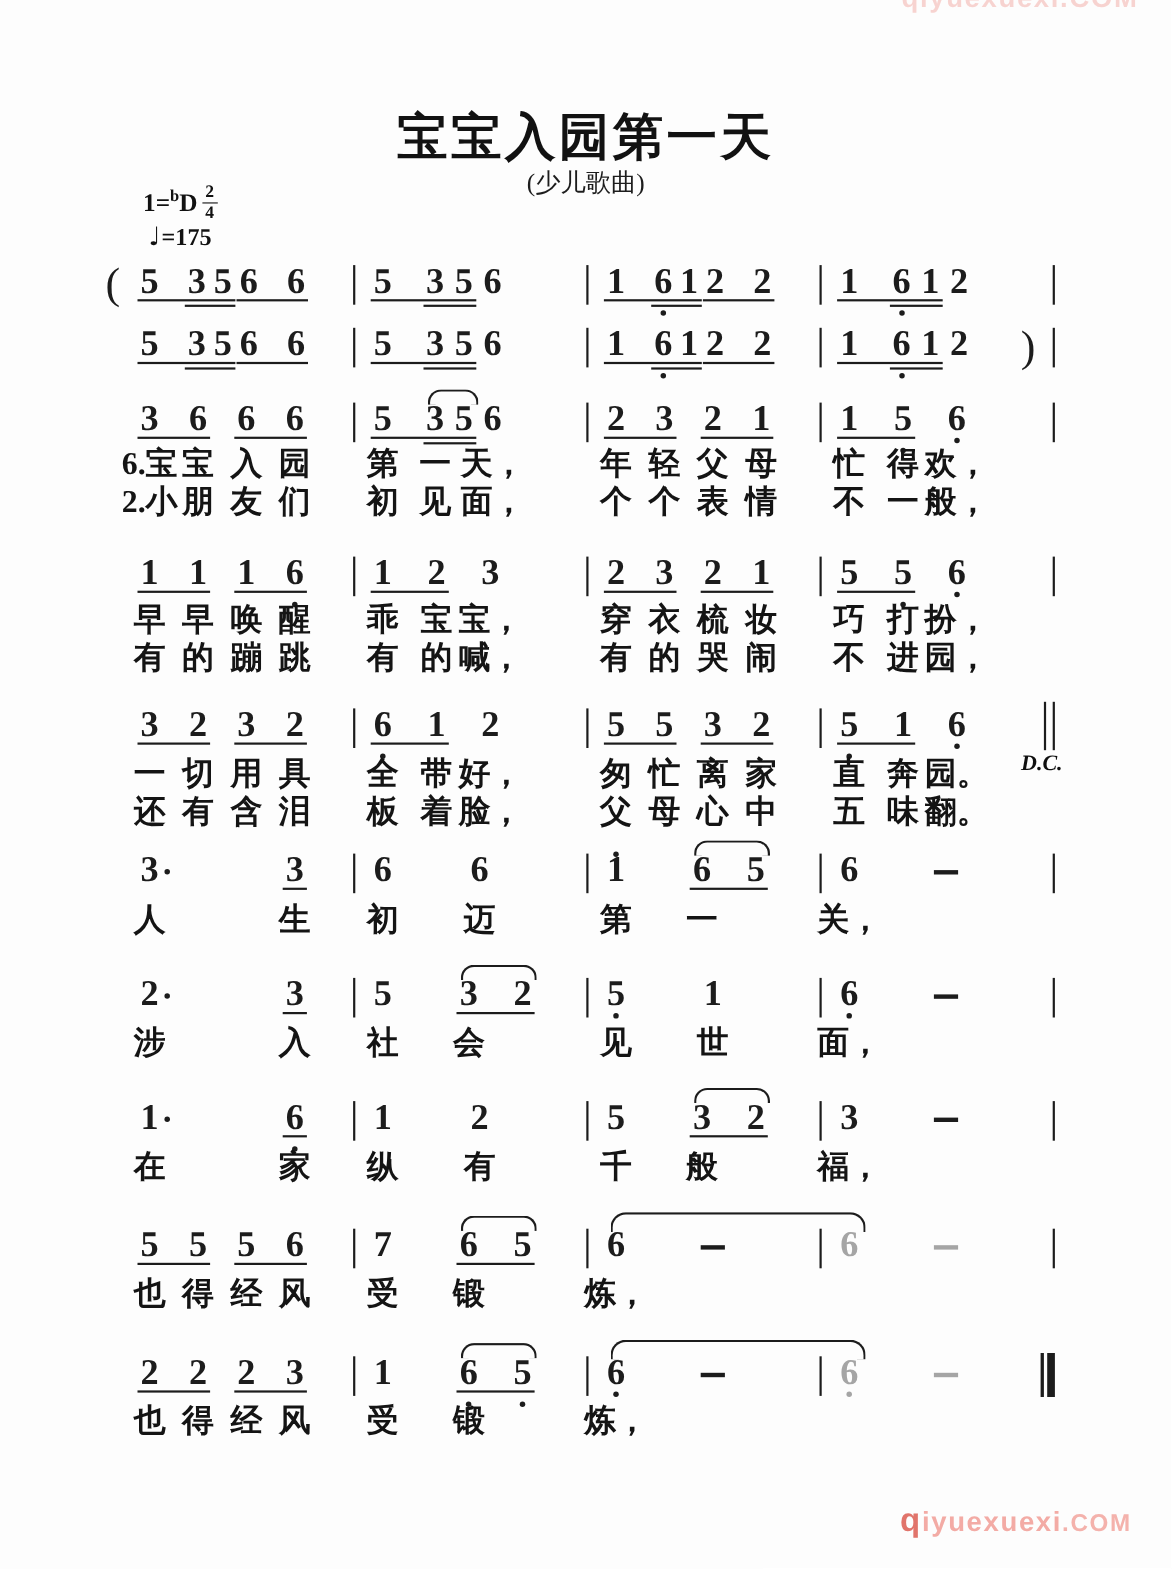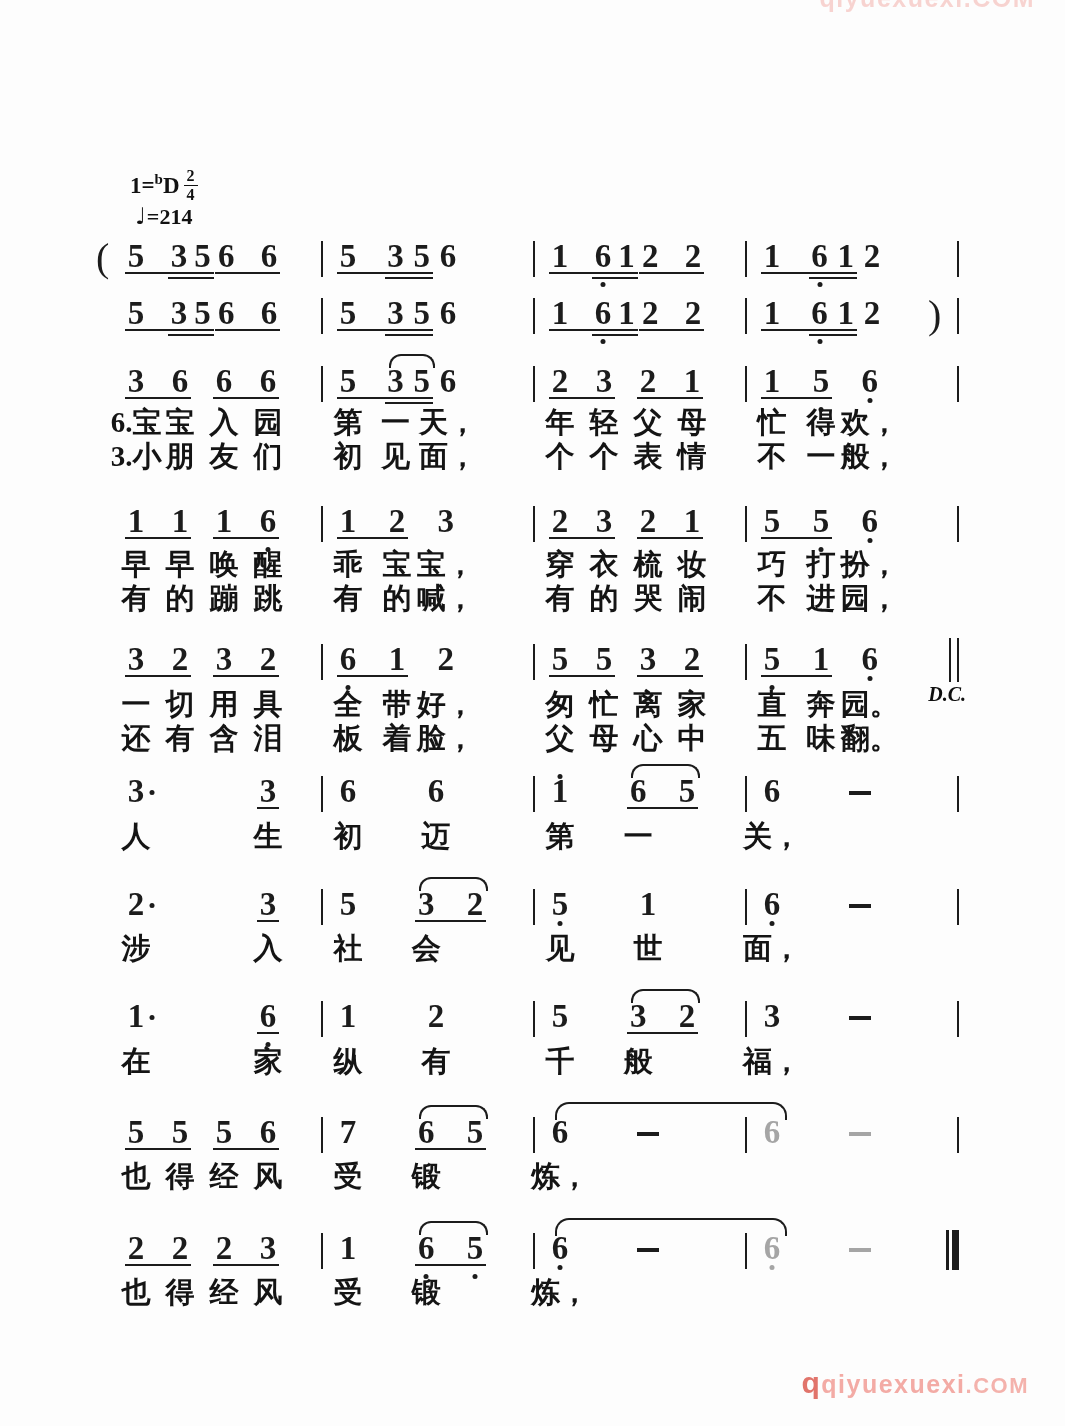--- a/index.html
+++ b/index.html
@@ -39,27 +39,29 @@
   .wm-tld{font-size:22px;color:#f4b2ac;}
   .wm-top{position:absolute;top:-16px;right:30px;font:bold 25px "Liberation Sans",sans-serif;
           color:#f3aba5;opacity:.5;letter-spacing:1.5px;}
 </style>
 </head>
 <body>
 
 <div class="page">
   <div class="wm-top">qiyuexuexi.COM</div>
 
+  <h1 class="title">宝宝入园第一天</h1>
+  <div class="subtitle">(少儿歌曲)</div>
 
   <div class="keysig">
     <span>1=</span><span class="flat">b</span><span>D</span><span class="frac"><span class="ft">2</span><span class="fb">4</span></span>
   </div>
 
   <div class="tempo">
-    <span class="qnote">♩</span><span>=214</span>
+    <span class="qnote">♩</span><span>=175</span>
   </div>
 
 
   <div id="score" class="score">
       <div class="paren" style="left: 96px; top: 238px;">(</div>
       <div class="digit" style="left: 136px; top: 240px; color: rgb(28, 28, 28);">5</div>
       <div class="digit" style="left: 178.927px; top: 240px; color: rgb(28, 28, 28);">3</div>
       <div class="digit" style="left: 202.537px; top: 240px; color: rgb(28, 28, 28);">5</div>
       <div class="digit" style="left: 226.146px; top: 240px; color: rgb(28, 28, 28);">6</div>
       <div class="digit" style="left: 269.073px; top: 240px; color: rgb(28, 28, 28);">6</div>
@@ -130,21 +132,21 @@
       <div class="digit" style="left: 136px; top: 365px; color: rgb(28, 28, 28);">3</div>
       <div class="digit" style="left: 180px; top: 365px; color: rgb(28, 28, 28);">6</div>
       <div class="digit" style="left: 224px; top: 365px; color: rgb(28, 28, 28);">6</div>
       <div class="digit" style="left: 268px; top: 365px; color: rgb(28, 28, 28);">6</div>
       <div class="beam" style="left: 125px; top: 396.5px; width: 66px;"></div>
       <div class="beam" style="left: 213px; top: 396.5px; width: 66px;"></div>
       <div class="lyric" style="left: 136px; top: 408px;">6.宝</div>
       <div class="lyric" style="left: 180px; top: 408px;">宝</div>
       <div class="lyric" style="left: 224px; top: 408px;">入</div>
       <div class="lyric" style="left: 268px; top: 408px;">园</div>
-      <div class="lyric" style="left: 136px; top: 442px;">3.小</div>
+      <div class="lyric" style="left: 136px; top: 442px;">2.小</div>
       <div class="lyric" style="left: 180px; top: 442px;">朋</div>
       <div class="lyric" style="left: 224px; top: 442px;">友</div>
       <div class="lyric" style="left: 268px; top: 442px;">们</div>
       <div class="digit" style="left: 348px; top: 365px; color: rgb(28, 28, 28);">5</div>
       <div class="digit" style="left: 395.568px; top: 365px; color: rgb(28, 28, 28);">3</div>
       <div class="digit" style="left: 421.73px; top: 365px; color: rgb(28, 28, 28);">5</div>
       <div class="digit" style="left: 447.892px; top: 365px; color: rgb(28, 28, 28);">6</div>
       <div class="beam" style="left: 337px; top: 396.5px; width: 95.7297px;"></div>
       <div class="beam" style="left: 384.568px; top: 401.6px; width: 48.1622px;"></div>
       <div class="slur" style="left: 388.568px; top: 354px; width: 42.1622px;"></div>
@@ -427,15 +429,15 @@
       <div class="dashline" style="left: 849px; top: 1248px; background: rgb(165, 165, 165);"></div>
       <div class="bar" style="left: 321px; top: 1233px; height: 36px;"></div>
       <div class="bar" style="left: 533px; top: 1233px; height: 36px;"></div>
       <div class="bar" style="left: 745px; top: 1233px; height: 36px;"></div>
       <div class="bar" style="left: 946px; top: 1230px; height: 40px; width: 3px;"></div>
       <div class="bar" style="left: 952px; top: 1230px; height: 40px; width: 7px;"></div>
       <div class="tie" style="left: 555px; top: 1218px; width: 228px;"></div>
     </div>
 
   <div class="wm-bottom">
-    <span class="wm-q">q</span><span>qiyuexuexi</span><span class="wm-tld">.COM</span>
+    <span class="wm-q">q</span><span>iyuexuexi</span><span class="wm-tld">.COM</span>
   </div>
 </div>
 
 </body></html>

